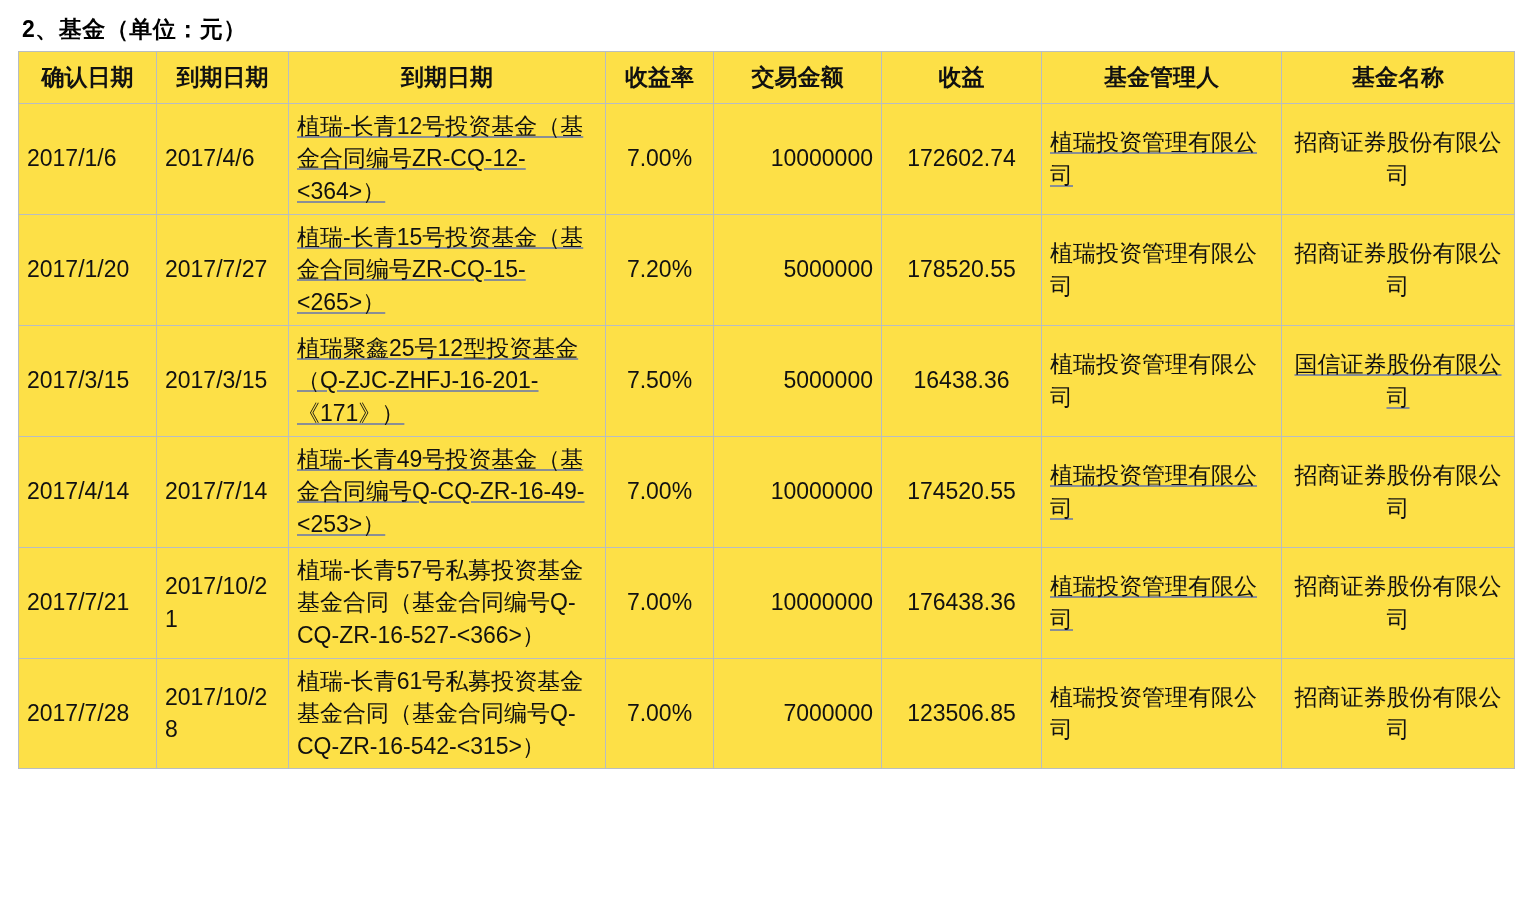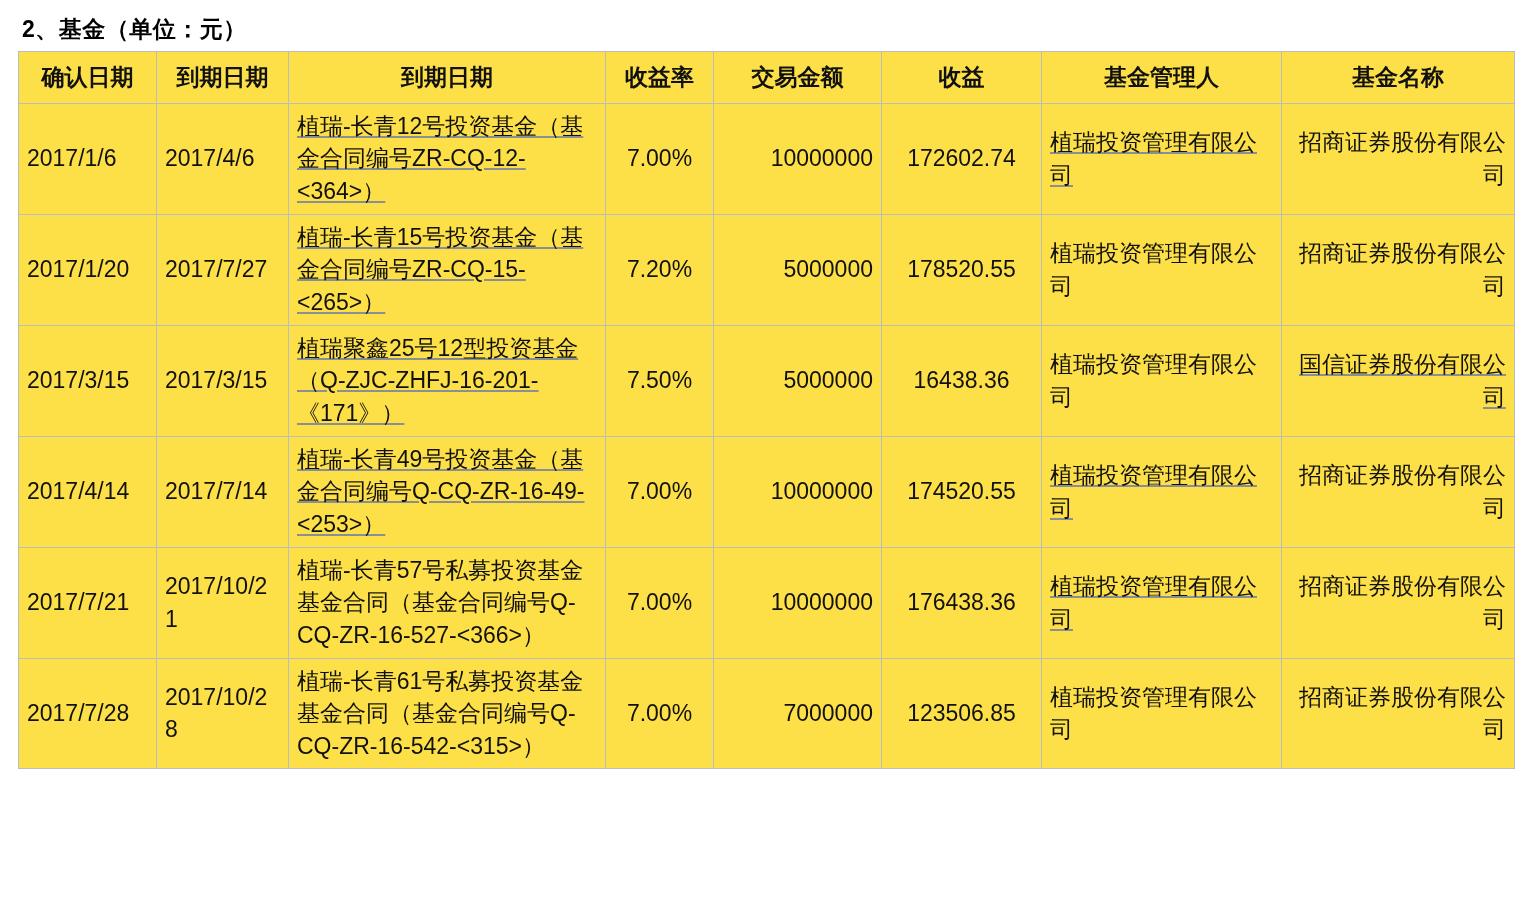--- a/index.html
+++ b/index.html
@@ -46,21 +46,21 @@
     text-align: center;
     padding-top: 9px;
     padding-bottom: 9px;
   }
   td.c-date      { text-align: left; }
   td.c-name      { text-align: left; }
   td.c-rate      { text-align: center; }
   td.c-amount    { text-align: right; }
   td.c-income    { text-align: center; }
   td.c-manager   { text-align: left; }
-  td.c-custodian { text-align: right; }
+  td.c-custodian { text-align: center; }
 
   .col-confirm   { width: 138px; }
   .col-maturity  { width: 132px; }
   .col-name      { width: 317px; }
   .col-rate      { width: 108px; }
   .col-amount    { width: 168px; }
   .col-income    { width: 160px; }
   .col-manager   { width: 240px; }
   .col-custodian { width: 233px; }
 

